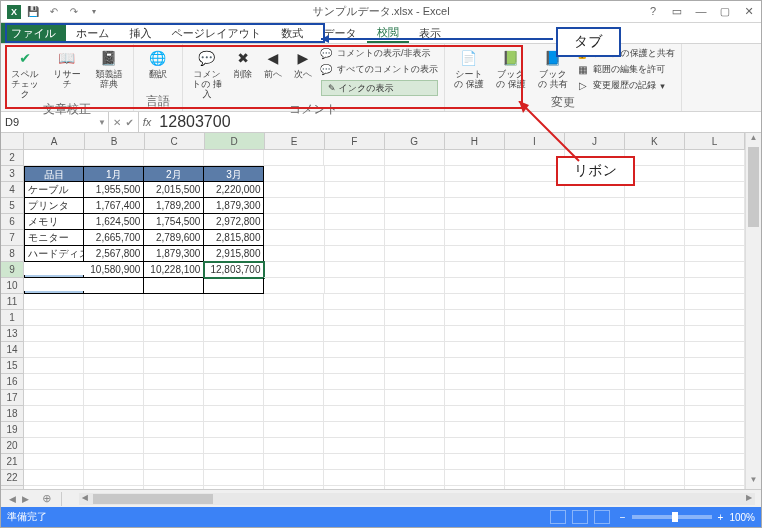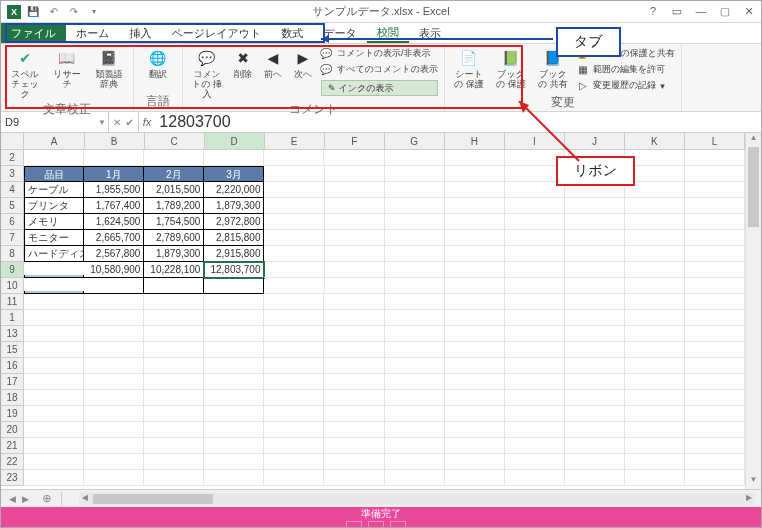--- a/index.html
+++ b/index.html
@@ -76,21 +76,21 @@
 .sheet-nav { display: flex; gap: 6px; padding: 0 8px; color: #888; font-size: 9px; }
 .sheet-tab { padding: 0 10px; height: 18px; line-height: 18px; font-size: 10px; border-right: 1px solid #ccc; background: #fff; cursor: pointer; }
 .sheet-tab.active { border-bottom: 2px solid #217346; color: #217346; }
 .sheet-add { width: 20px; text-align: center; color: #888; cursor: pointer; }
 .hscroll { flex: 1; margin: 0 6px; height: 12px; background: #e8e8e8; position: relative; }
 .hscroll .arr { position: absolute; width: 12px; height: 12px; color: #888; font-size: 8px; text-align: center; cursor: pointer; }
 .hscroll .arr.l { left: 0; } .hscroll .arr.r { right: 0; }
 .hscroll .thumb { position: absolute; left: 14px; width: 120px; top: 1px; bottom: 1px; background: #c8c8c8; }
 
 
-.status-bar { position: absolute; left: 0; right: 0; bottom: 0; height: 20px; background: #ec4899; color: #fff; display: flex; align-items: center; font-size: 10px; padding: 0 6px; flex-direction: column; }
+.status-bar { position: absolute; left: 0; right: 0; bottom: 0; height: 20px; background: #3b82f6; color: #fff; display: flex; align-items: center; font-size: 10px; padding: 0 6px; }
 .status-bar .spacer { flex: 1; }
 .view-btns { display: flex; gap: 6px; margin-right: 10px; }
 .view-btns span { width: 16px; height: 14px; border: 1px solid rgba(255,255,255,0.4); cursor: pointer; }
 .zoom { display: flex; align-items: center; gap: 6px; }
 .zoom .slider { width: 80px; height: 4px; background: rgba(255,255,255,0.4); position: relative; }
 .zoom .slider .knob { position: absolute; left: 50%; top: -3px; width: 6px; height: 10px; background: #fff; }
 
 
 .callout { position: absolute; background: #fff; border: 2px solid #1a4aa8; padding: 4px 16px; font-size: 14px; color: #222; }
 .callout.red { border-color: #d62020; }
@@ -435,20 +435,35 @@
         <div class="cell "></div>
         <div class="cell "></div>
         <div class="cell "></div>
         <div class="cell "></div>
         <div class="cell "></div>
         <div class="cell "></div>
         <div class="cell "></div>
         <div class="cell "></div>
       </div>
       <div class="grow">
+        <div class="rowh">14</div>
+        <div class="cell "></div>
+        <div class="cell "></div>
+        <div class="cell "></div>
+        <div class="cell "></div>
+        <div class="cell "></div>
+        <div class="cell "></div>
+        <div class="cell "></div>
+        <div class="cell "></div>
+        <div class="cell "></div>
+        <div class="cell "></div>
+        <div class="cell "></div>
+        <div class="cell "></div>
+      </div>
+      <div class="grow">
         <div class="rowh">15</div>
         <div class="cell "></div>
         <div class="cell "></div>
         <div class="cell "></div>
         <div class="cell "></div>
         <div class="cell "></div>
         <div class="cell "></div>
         <div class="cell "></div>
         <div class="cell "></div>
         <div class="cell "></div>

